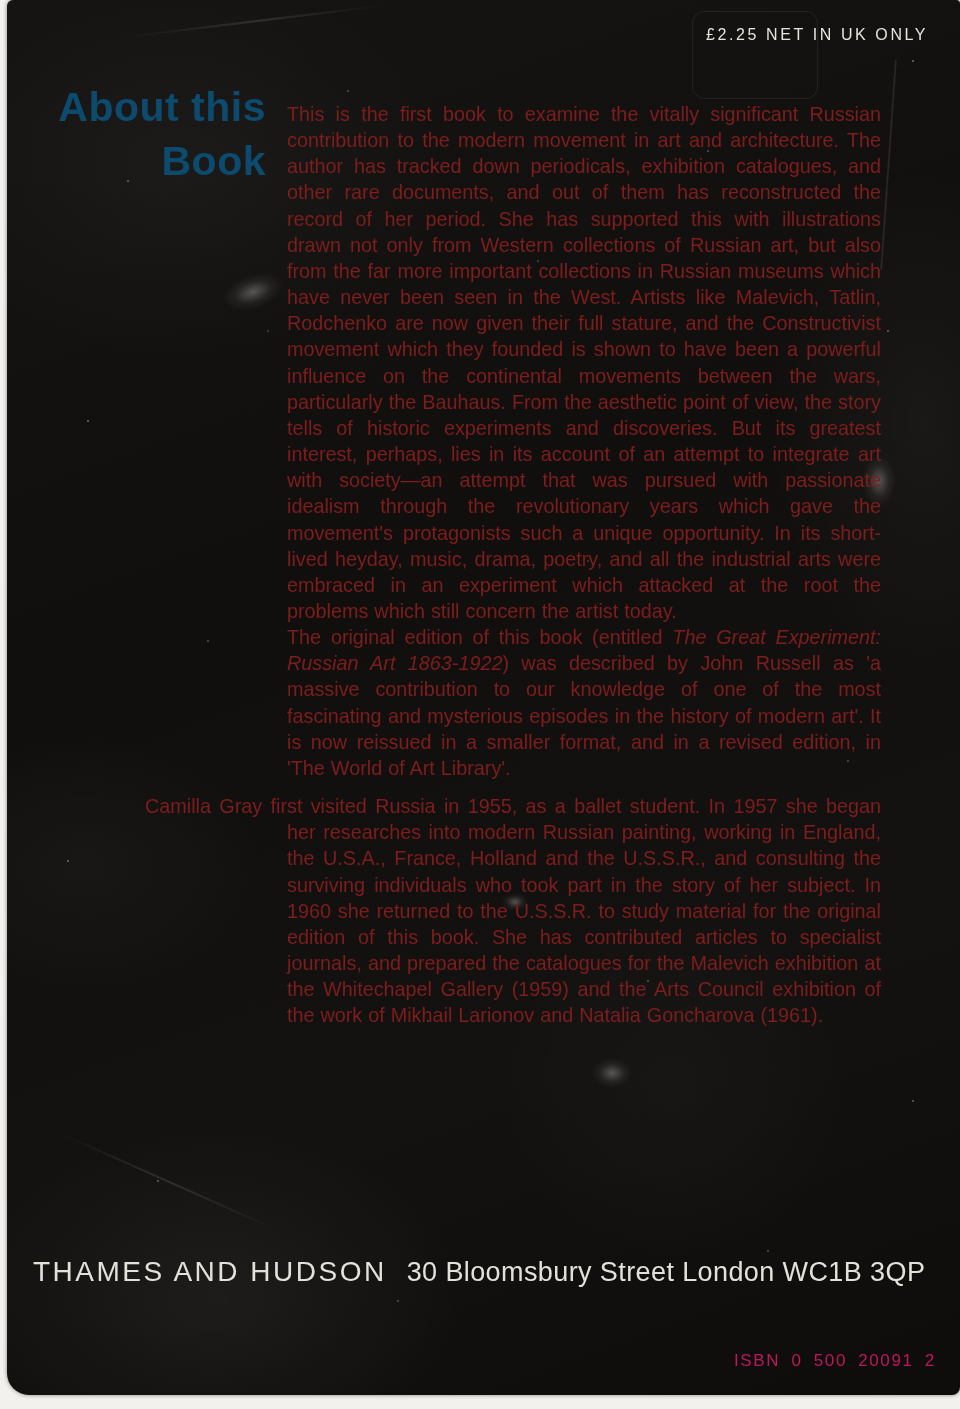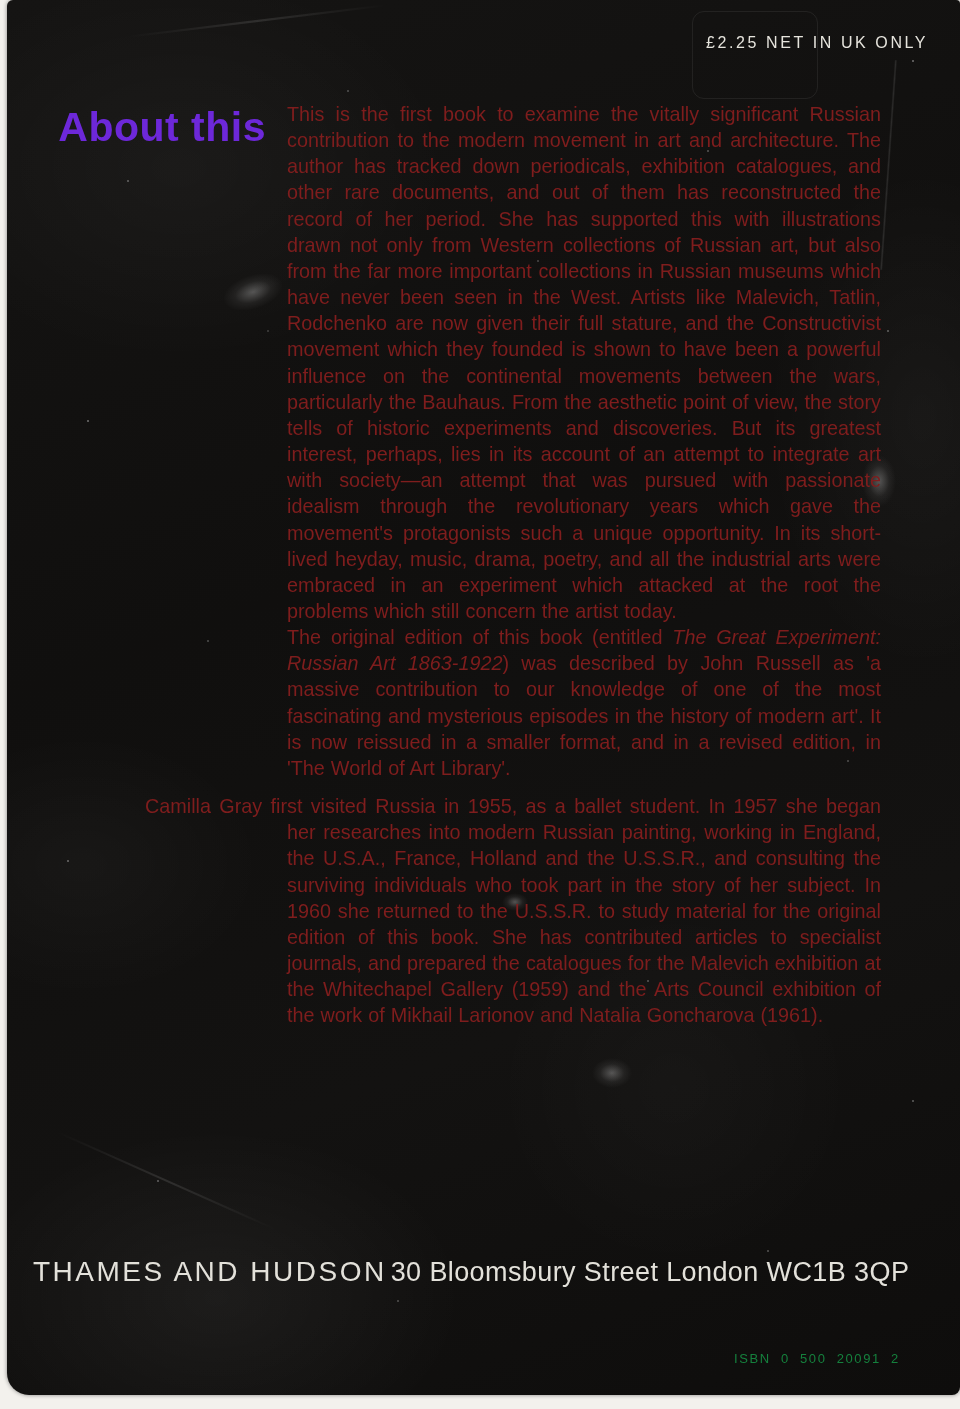--- a/index.html
+++ b/index.html
@@ -51,27 +51,26 @@
     position: absolute; left: 692px; top: 11px;
     width: 124px; height: 86px;
     border: 1px solid rgba(255,255,255,0.07);
     border-radius: 12px;
   }
   .price {
     position: absolute; left: 706px; top: 26px;
     color: #e6e4dd;
     font-size: 16px; letter-spacing: 2.6px;
     white-space: nowrap;
-    margin-top: 8px;
   }
   
   .heading {
-    position: absolute; left: 50px; top: 100px; width: 216px;
+    position: absolute; left: 50px; top: 80px; width: 216px;
     text-align: right;
-    color: #6d28d9;
+    color: #0c4a6e;
     font-weight: bold;
     font-size: 41px; line-height: 54px;
     letter-spacing: 0.5px;
   }
   
   .column {
     position: absolute; left: 287px; top: 101px; width: 594px;
     color: #7f1d1d;
     font-size: 19.8px; line-height: 26.15px;
     text-align: justify;
@@ -80,26 +79,26 @@
   .column p { margin: 0; }
   .column p.para2 { }
   .column p.para3 { margin-top: 12px; text-indent: -142px; }
   .italic { font-style: italic; }
   
   .publisher {
     position: absolute; left: 33px; top: 1256px; width: 900px;
     color: #e3e1da; white-space: nowrap;
   }
   .publisher .name { font-weight: normal; font-size: 28px; letter-spacing: 2.5px; }
-  .publisher .address { font-size: 27px; letter-spacing: 0.4px; margin-left: 4px; }
+  .publisher .address { font-size: 27px; letter-spacing: 0.4px; margin-left: 20px; }
   
   .isbn {
     position: absolute; left: 734px; top: 1351px;
-    color: #15803d;
-    font-size: 13px; letter-spacing: 1.6px; word-spacing: 5px;
+    color: #be185d;
+    font-size: 17px; letter-spacing: 1.6px; word-spacing: 5px;
     white-space: nowrap;
   }
 </style>
 </head>
 <body>
 
 <div class="cover">
   <div class="speck"></div>
 
   <div class="scratch" style="left:880px; top:60px; width:3px; height:210px; transform:rotate(4deg);"></div>
@@ -109,20 +108,21 @@
   <div class="smudge" style="left:855px; top:455px; width:34px; height:52px;"></div>
   <div class="smudge" style="left:585px; top:1058px; width:40px; height:30px;"></div>
   <div class="smudge" style="left:495px; top:893px; width:26px; height:18px;"></div>
 </div>
 
 <div class="price-sticker"></div>
 <div class="price">£2.25 NET IN UK ONLY</div>
 
 <div class="heading">
   <div>About this</div>
+  <div>Book</div>
 </div>
 
 <div class="column">
   <p class="para1">This is the first book to examine the vitally significant Russian contribution to the modern movement in art and architecture. The author has tracked down periodicals, exhibition catalogues, and other rare documents, and out of them has reconstructed the record of her period. She has supported this with illustrations drawn not only from Western collections of Russian art, but also from the far more important collections in Russian museums which have never been seen in the West. Artists like Malevich, Tatlin, Rodchenko are now given their full stature, and the Constructivist movement which they founded is shown to have been a powerful influence on the continental movements between the wars, particularly the Bauhaus. From the aesthetic point of view, the story tells of historic experiments and discoveries. But its greatest interest, perhaps, lies in its account of an attempt to integrate art with society—an attempt that was pursued with passionate idealism through the revolutionary years which gave the movement's protagonists such a unique opportunity. In its short-lived heyday, music, drama, poetry, and all the industrial arts were embraced in an experiment which attacked at the root the problems which still concern the artist today.</p>
   <p class="para2"><span>The original edition of this book (entitled </span><span class="italic">The Great Experiment: Russian Art 1863-1922</span><span>) was described by John Russell as 'a massive contribution to our knowledge of one of the most fascinating and mysterious episodes in the history of modern art'. It is now reissued in a smaller format, and in a revised edition, in 'The World of Art Library'.</span></p>
   <p class="para3">Camilla Gray first visited Russia in 1955, as a ballet student. In 1957 she began her researches into modern Russian painting, working in England, the U.S.A., France, Holland and the U.S.S.R., and consulting the surviving individuals who took part in the story of her subject. In 1960 she returned to the U.S.S.R. to study material for the original edition of this book. She has contributed articles to specialist journals, and prepared the catalogues for the Malevich exhibition at the Whitechapel Gallery (1959) and the Arts Council exhibition of the work of Mikhail Larionov and Natalia Goncharova (1961).</p>
 </div>
 
 <div class="publisher">
   <span class="name">THAMES AND HUDSON</span><span class="address">30 Bloomsbury Street London WC1B 3QP</span>

